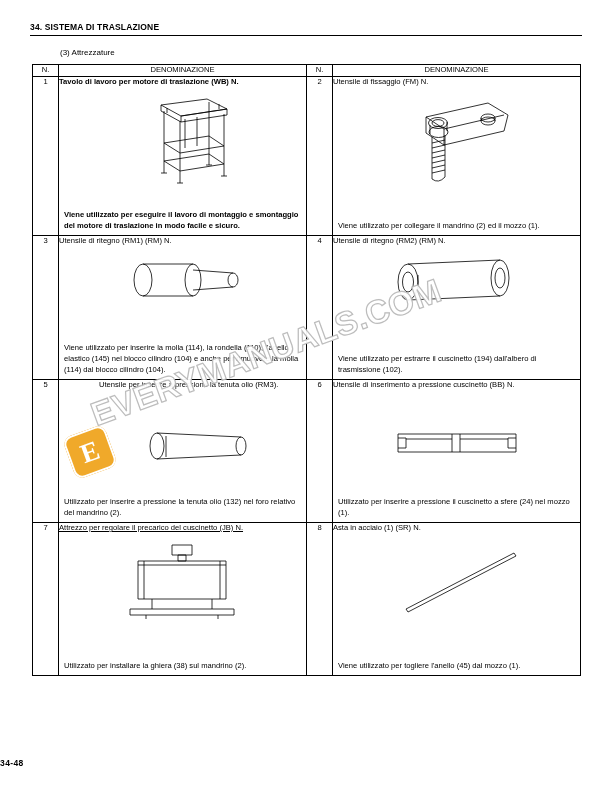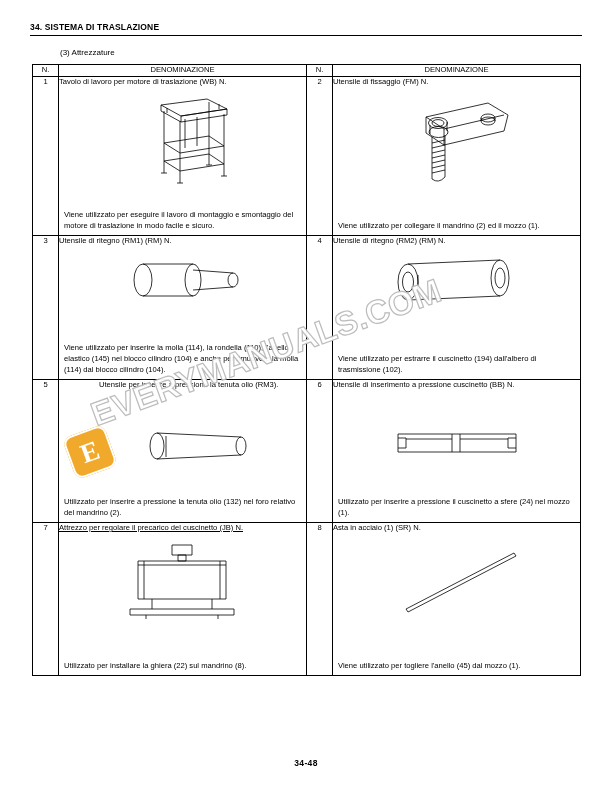--- a/index.html
+++ b/index.html
@@ -87,21 +87,21 @@
     bottom: 4px;
   }
   .art {
     display: block;
     margin: 4px auto 2px auto;
   }
   .page-num {
     position: absolute;
     left: 0;
     width: 612px;
-    text-align: center;
+    text-align: left;
     top: 758px;
     font-size: 8.5px;
     font-weight: bold;
     letter-spacing: 0.4px;
   }
   
   .watermark {
     position: absolute;
     left: 0; top: 0;
     width: 612px; height: 792px;
@@ -167,21 +167,21 @@
     <tbody>
         <tr>
       <td class="head-cell">N.</td>
       <td class="head-cell">DENOMINAZIONE</td>
       <td class="head-cell">N.</td>
       <td class="head-cell">DENOMINAZIONE</td>
     </tr>
 
     <tr>
       <td class="cell-num">1</td>
-      <td class="cell-body" style="height:158px;">
+      <td class="cell-body" style="height:158px;font-weight:bold;">
         <div class="cell-title">Tavolo di lavoro per motore di traslazione (WB) N.</div>
         <svg class="art" width="120" height="95" viewBox="0 0 120 95">
           <g fill="none" stroke="#000" stroke-width="0.8">
             <path d="M38 14 L84 8 L104 18 L58 25 Z"></path>
             <path d="M38 14 L38 20 L58 31 L58 25"></path>
             <path d="M58 25 L104 18 L104 24 L58 31"></path>
             <path d="M44 17 L44 22"></path>
             <path d="M96 13 L96 18"></path>
             <path d="M41 20 L41 82"></path>
             <path d="M57 30 L57 92"></path>
@@ -297,21 +297,21 @@
             <path d="M64 8 L84 8 L84 18 L64 18 Z"></path>
             <path d="M70 18 L78 18 L78 24 L70 24 Z"></path>
             <path d="M30 24 L118 24 L118 62 L30 62 Z"></path>
             <path d="M36 24 L36 62 M112 24 L112 62"></path>
             <path d="M30 28 L118 28"></path>
             <path d="M44 62 L44 72 M104 62 L104 72"></path>
             <path d="M22 72 L126 72 L126 78 L22 78 Z"></path>
             <path d="M38 78 L38 82 M110 78 L110 82"></path>
           </g>
         </svg>
-        <div class="cell-desc">Utilizzato per installare la ghiera (22) sul mandrino (8).</div>
+        <div class="cell-desc">Utilizzato per installare la ghiera (38) sul mandrino (2).</div>
       </td>
       <td class="cell-num">8</td>
       <td class="cell-body">
         <div class="cell-title">Asta in acciaio (1) (SR) N.</div>
         <svg class="art" width="150" height="84" viewBox="0 0 150 84">
           <g fill="none" stroke="#000" stroke-width="0.8">
             <path d="M24 72 L132 16"></path>
             <path d="M26 75 L134 19"></path>
             <path d="M24 72 L26 75"></path>
             <path d="M132 16 L134 19"></path>

